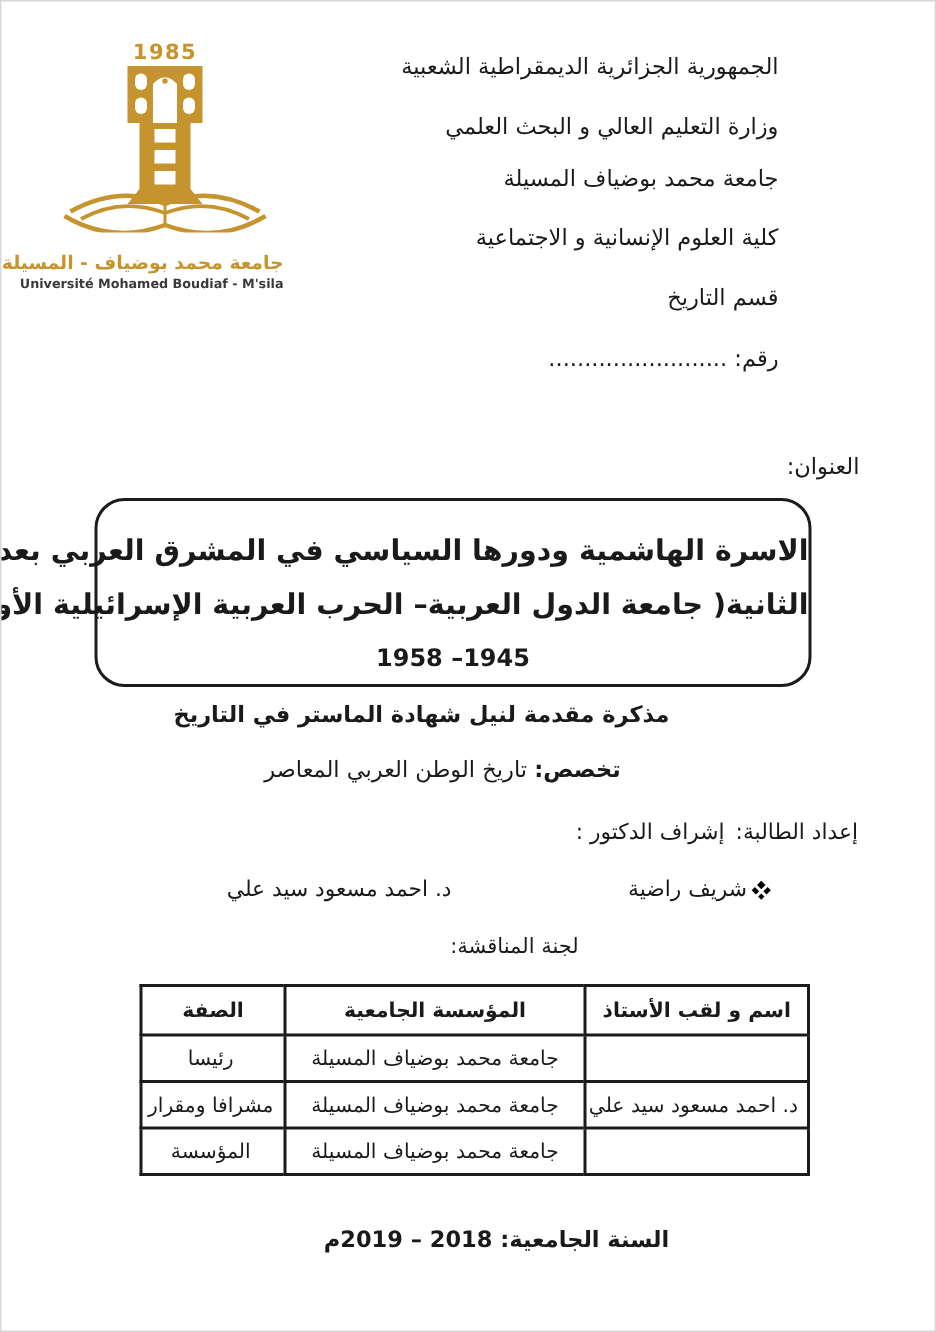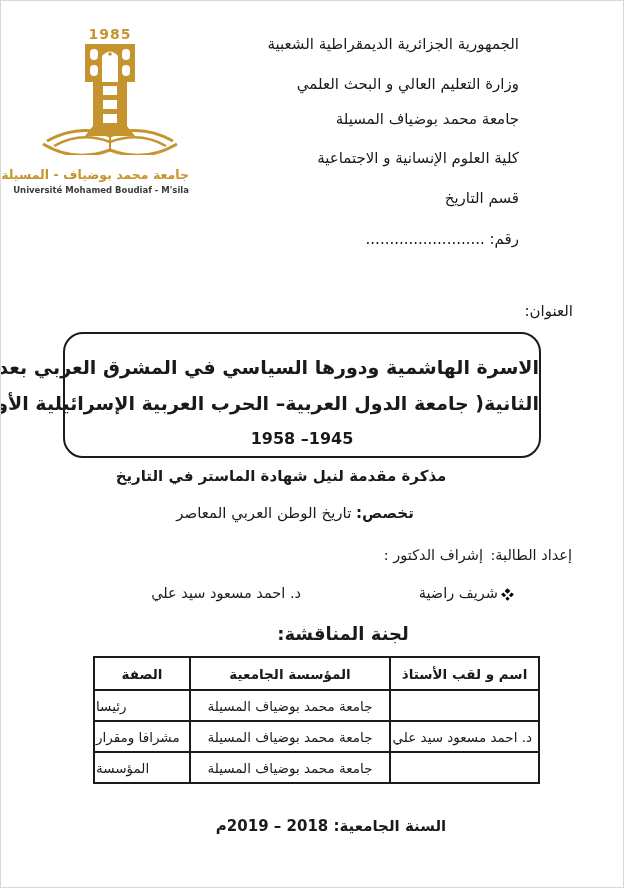--- a/index.html
+++ b/index.html
@@ -51,34 +51,34 @@
   .bullet4{
     position:relative;display:inline-block;width:9px;height:9px;
     transform:rotate(45deg);margin-left:5px;top:1px;
   }
   .bullet4 i{position:absolute;width:3.5px;height:3.5px;background:#000;}
   .bullet4 i:nth-child(1){top:0;right:0;}
   .bullet4 i:nth-child(2){top:0;left:0;}
   .bullet4 i:nth-child(3){bottom:0;right:0;}
   .bullet4 i:nth-child(4){bottom:0;left:0;}
 
-  .committee-heading{top:622px;left:62px;right:0;text-align:center;font-size:18px;font-weight:bold;}
+  .committee-heading{top:622px;left:62px;right:0;text-align:center;font-size:14px;font-weight:normal;}
 
   
   .committee-table{left:92px;top:655px;}
   table{border-collapse:collapse;direction:rtl;table-layout:fixed;}
   td,th{border:2px solid #1b1b1b;vertical-align:middle;font-size:13.5px;overflow:hidden;white-space:nowrap;}
   th{font-weight:bold;text-align:center;height:29px;margin-top:28px;}
   td{height:27px;}
   .col-name{width:149px;}
   .col-inst{width:200px;}
   .col-role{width:96px;}
   td.cell-name{text-align:right;padding-right:6px;}
   td.cell-inst{text-align:center;}
-  td.cell-role{text-align:left;padding-right:4px;margin-top:28px;}
+  td.cell-role{text-align:center;padding-right:4px;margin-top:28px;}
 
   .footer-line{top:816px;left:18px;width:624px;text-align:center;font-size:15px;font-weight:bold;}
 </style>
 </head>
 <body>
 
 <div class="page">
 
   <div class="abs logo">
     <svg width="150" height="132" viewBox="0 0 150 132">

